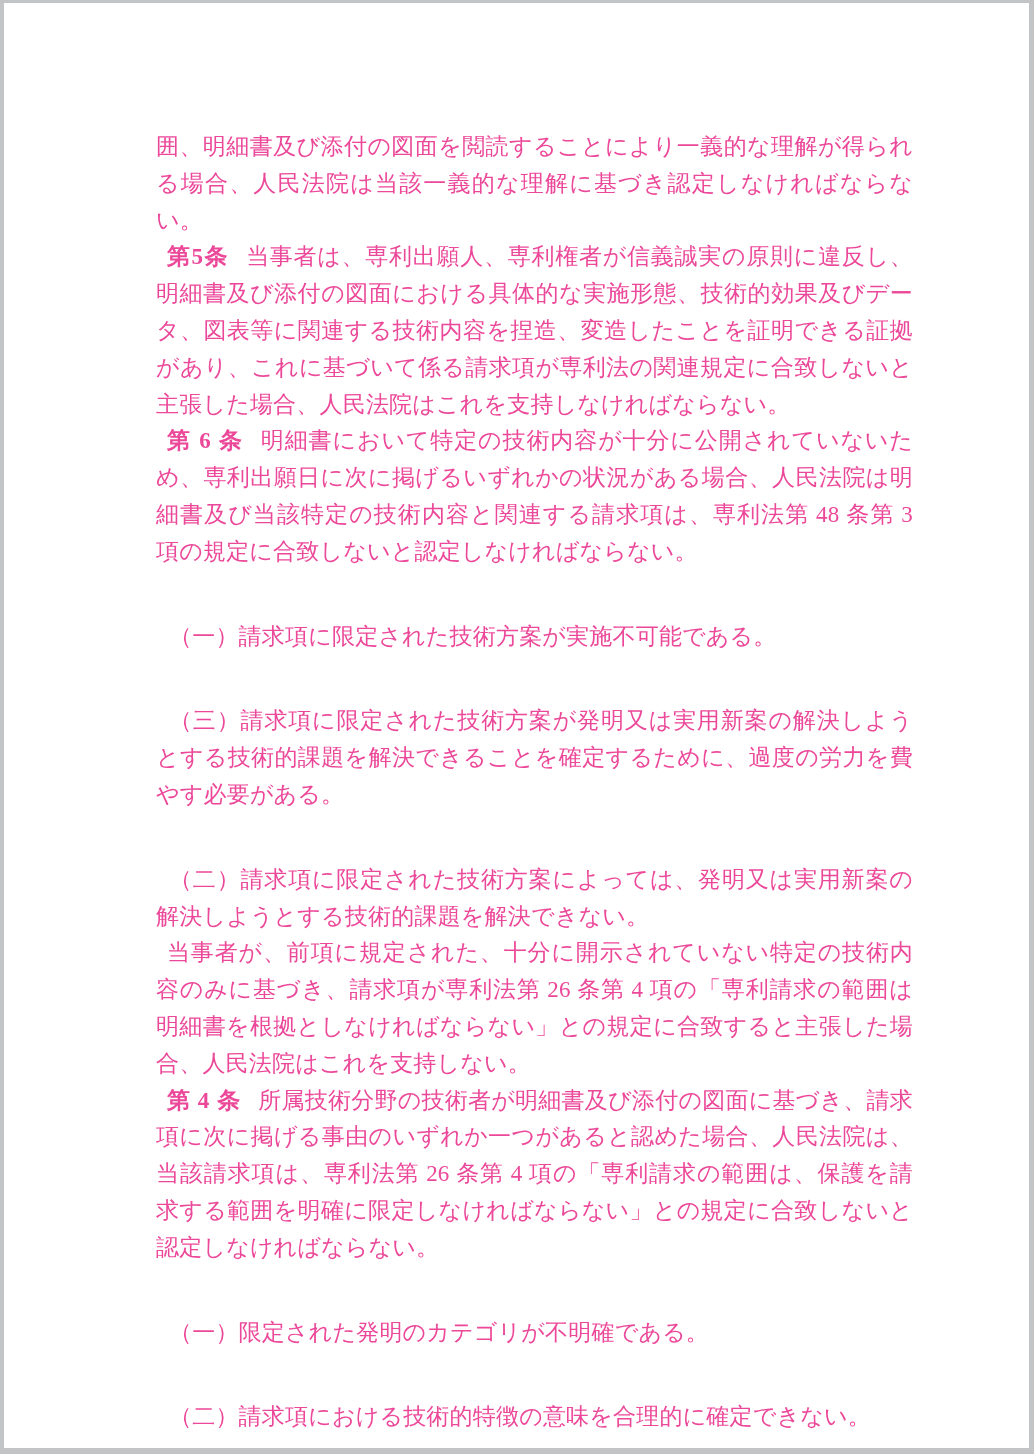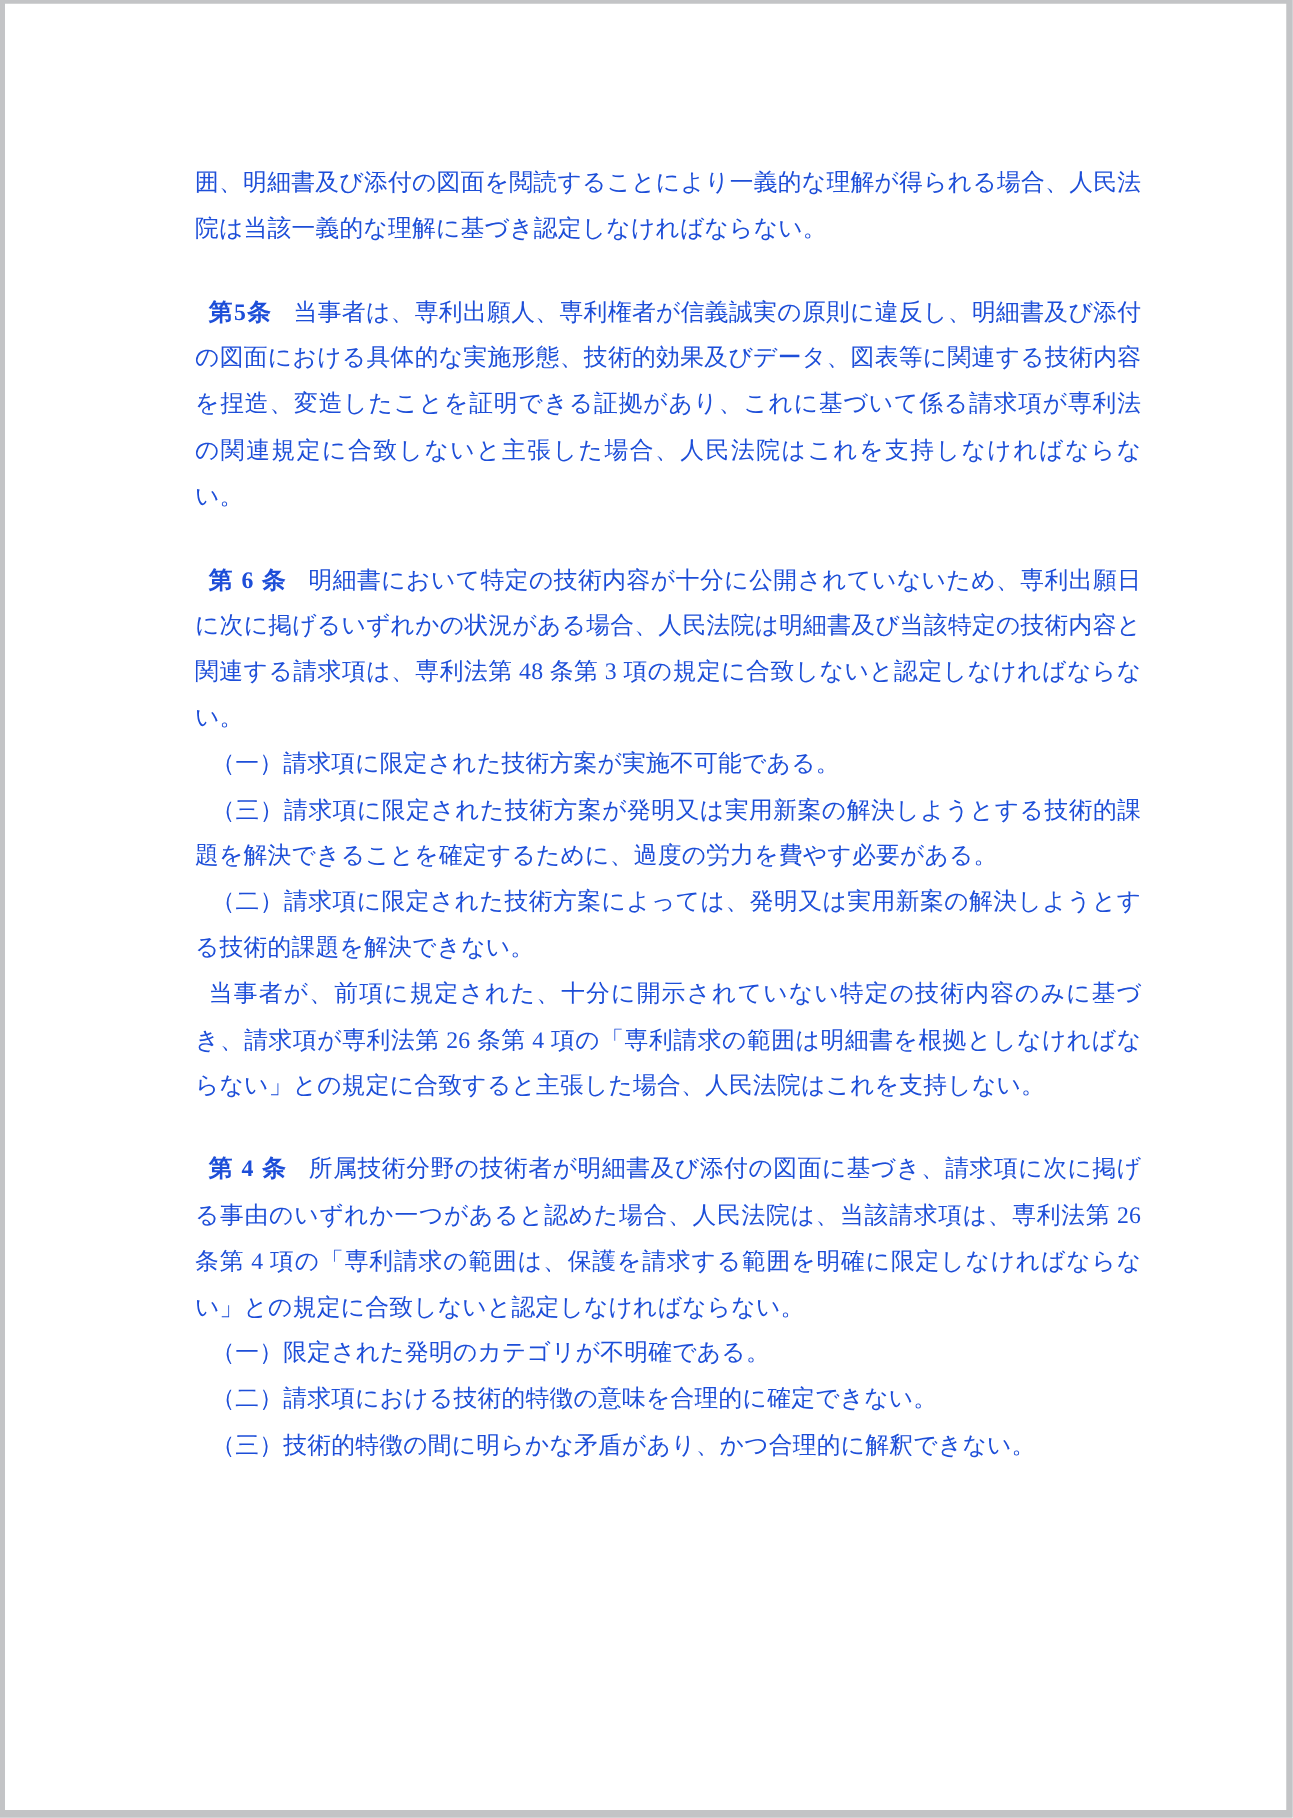--- a/index.html
+++ b/index.html
@@ -17,34 +17,34 @@
     top: 3px;
     right: 5px;
     bottom: 6px;
     background: #ffffff;
   }
   .content {
     box-sizing: border-box;
     width: 100%;
     height: 100%;
     padding: 126px 116px 0 152px;
-    color: #1d4ed8;
-    font-size: 19px;
+    color: #ec4899;
+    font-size: 23px;
     line-height: 36.8px;
     text-align: justify;
     text-justify: inter-ideograph;
     letter-spacing: 0.2px;
   }
   .para {
     margin: 0;
     padding: 0;
   }
-  .para.section { margin-top: 30px; text-indent: 11px; }
+  .para.section { text-indent: 11px; }
   .para.continuation { text-indent: 11px; }
-  .para.list { text-indent: 13px; }
+  .para.list { text-indent: 13px; margin-top: 48px; }
   .para.body { text-indent: 0; }
   .article-heading {
     font-weight: bold;
     margin-right: 17px;
     letter-spacing: 1px;
   }
 </style>
 </head>
 <body>
 

